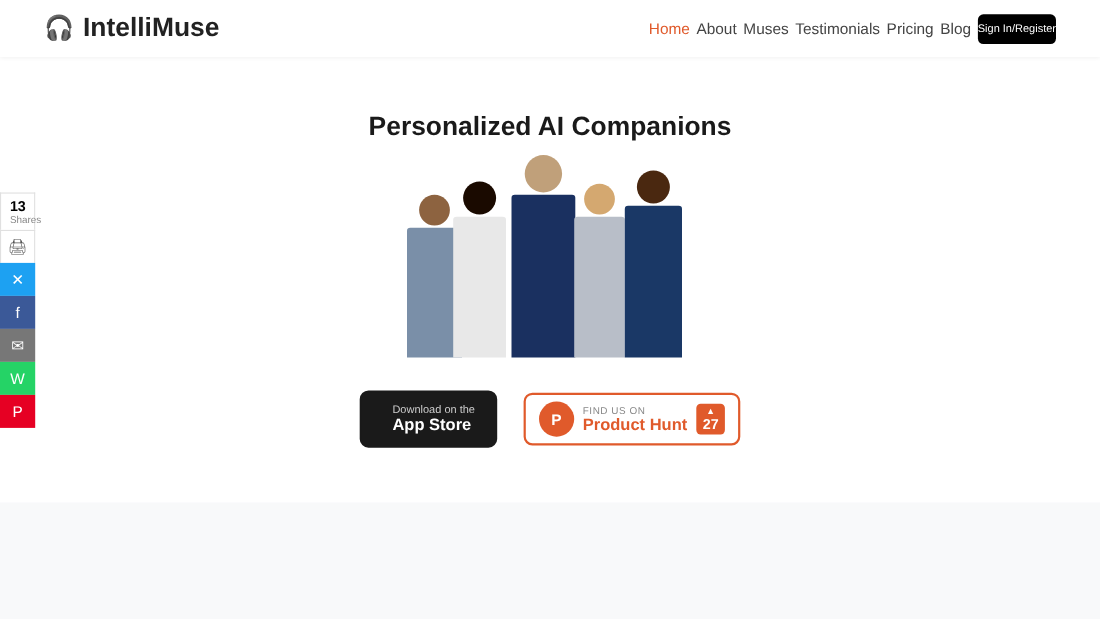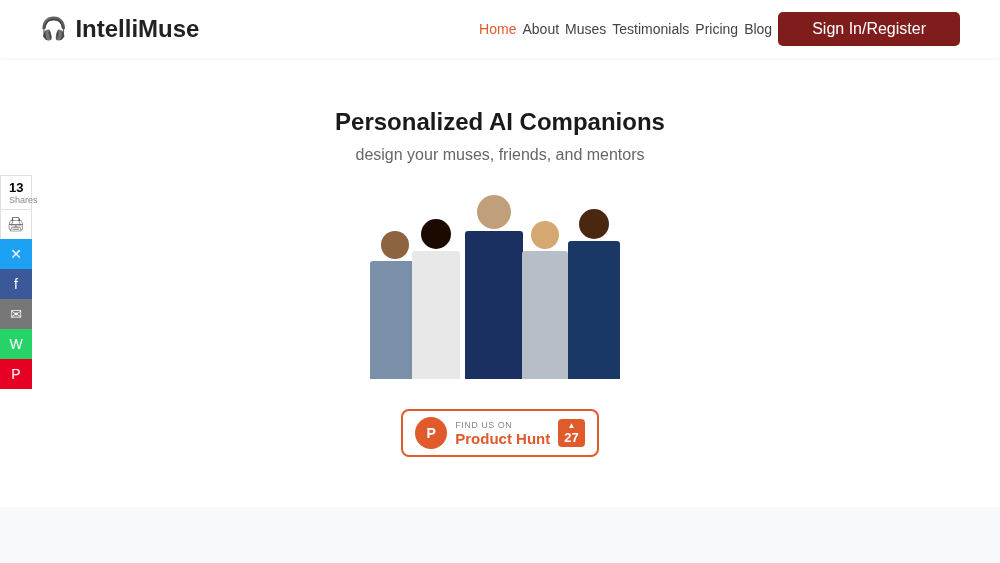--- a/index.html
+++ b/index.html
@@ -48,26 +48,26 @@
       font-size: 14px;
       color: #444;
       text-decoration: none;
       cursor: pointer;
     }
     .nav-link.active {
       color: #e05a2b;
       font-weight: 500;
     }
     .sign-in-btn {
-      background: #7f1d1d;
+      background: #000000;
       color: #fff;
       border: none;
-      padding: 8px 34px;
+      padding: 8px 0;
       border-radius: 5px;
-      font-size: 16px;
+      font-size: 10px;
       cursor: pointer;
       font-weight: 500;
     }
 
     
     .social-sidebar {
       position: fixed;
       left: 0;
       top: 50%;
       transform: translateY(-50%);
@@ -278,21 +278,20 @@
   <button class="social-btn social-print">🖨</button>
   <button class="social-btn social-twitter">✕</button>
   <button class="social-btn social-facebook">f</button>
   <button class="social-btn social-email">✉</button>
   <button class="social-btn social-whatsapp">W</button>
   <button class="social-btn social-pinterest">P</button>
 </div>
 
 <section class="hero">
   <h1 class="hero-title">Personalized AI Companions</h1>
-  <p class="hero-subtitle">design your muses, friends, and mentors</p>
 
   <div class="hero-image-container">
     <div class="people-illustration">
       <div class="fig fig1">
         <div class="head" style="width:28px;height:28px;background:#8d6340;border-radius:50%;margin-bottom:2px;"></div>
         <div class="body" style="width:50px;height:118px;background:#7a8fa8;border-radius:3px 3px 0 0;"></div>
       </div>
       <div class="fig fig2">
         <div class="head" style="width:30px;height:30px;background:#1a0a00;border-radius:50%;margin-bottom:2px;"></div>
         <div class="body" style="width:48px;height:128px;background:#e8e8e8;border-radius:3px 3px 0 0;"></div>
@@ -306,20 +305,27 @@
         <div class="body" style="width:46px;height:128px;background:#b8bec8;border-radius:3px 3px 0 0;"></div>
       </div>
       <div class="fig fig5">
         <div class="head" style="width:30px;height:30px;background:#4a2810;border-radius:50%;margin-bottom:2px;"></div>
         <div class="body" style="width:52px;height:138px;background:#1a3866;border-radius:3px 3px 0 0;"></div>
       </div>
     </div>
   </div>
 
   <div class="cta-row">
+    <a class="app-store-btn" href="#">
+      <span class="apple-icon"></span>
+      <div class="text-block">
+        <span class="small-text">Download on the</span>
+        <span class="big-text">App Store</span>
+      </div>
+    </a>
 
     <a class="product-hunt-btn" href="#">
       <div class="ph-icon">P</div>
       <div class="ph-text-block">
         <span class="ph-small">FIND US ON</span>
         <span class="ph-big">Product Hunt</span>
       </div>
       <div class="ph-badge">
         <span class="ph-arrow">▲</span>
         <span class="ph-num">27</span>

